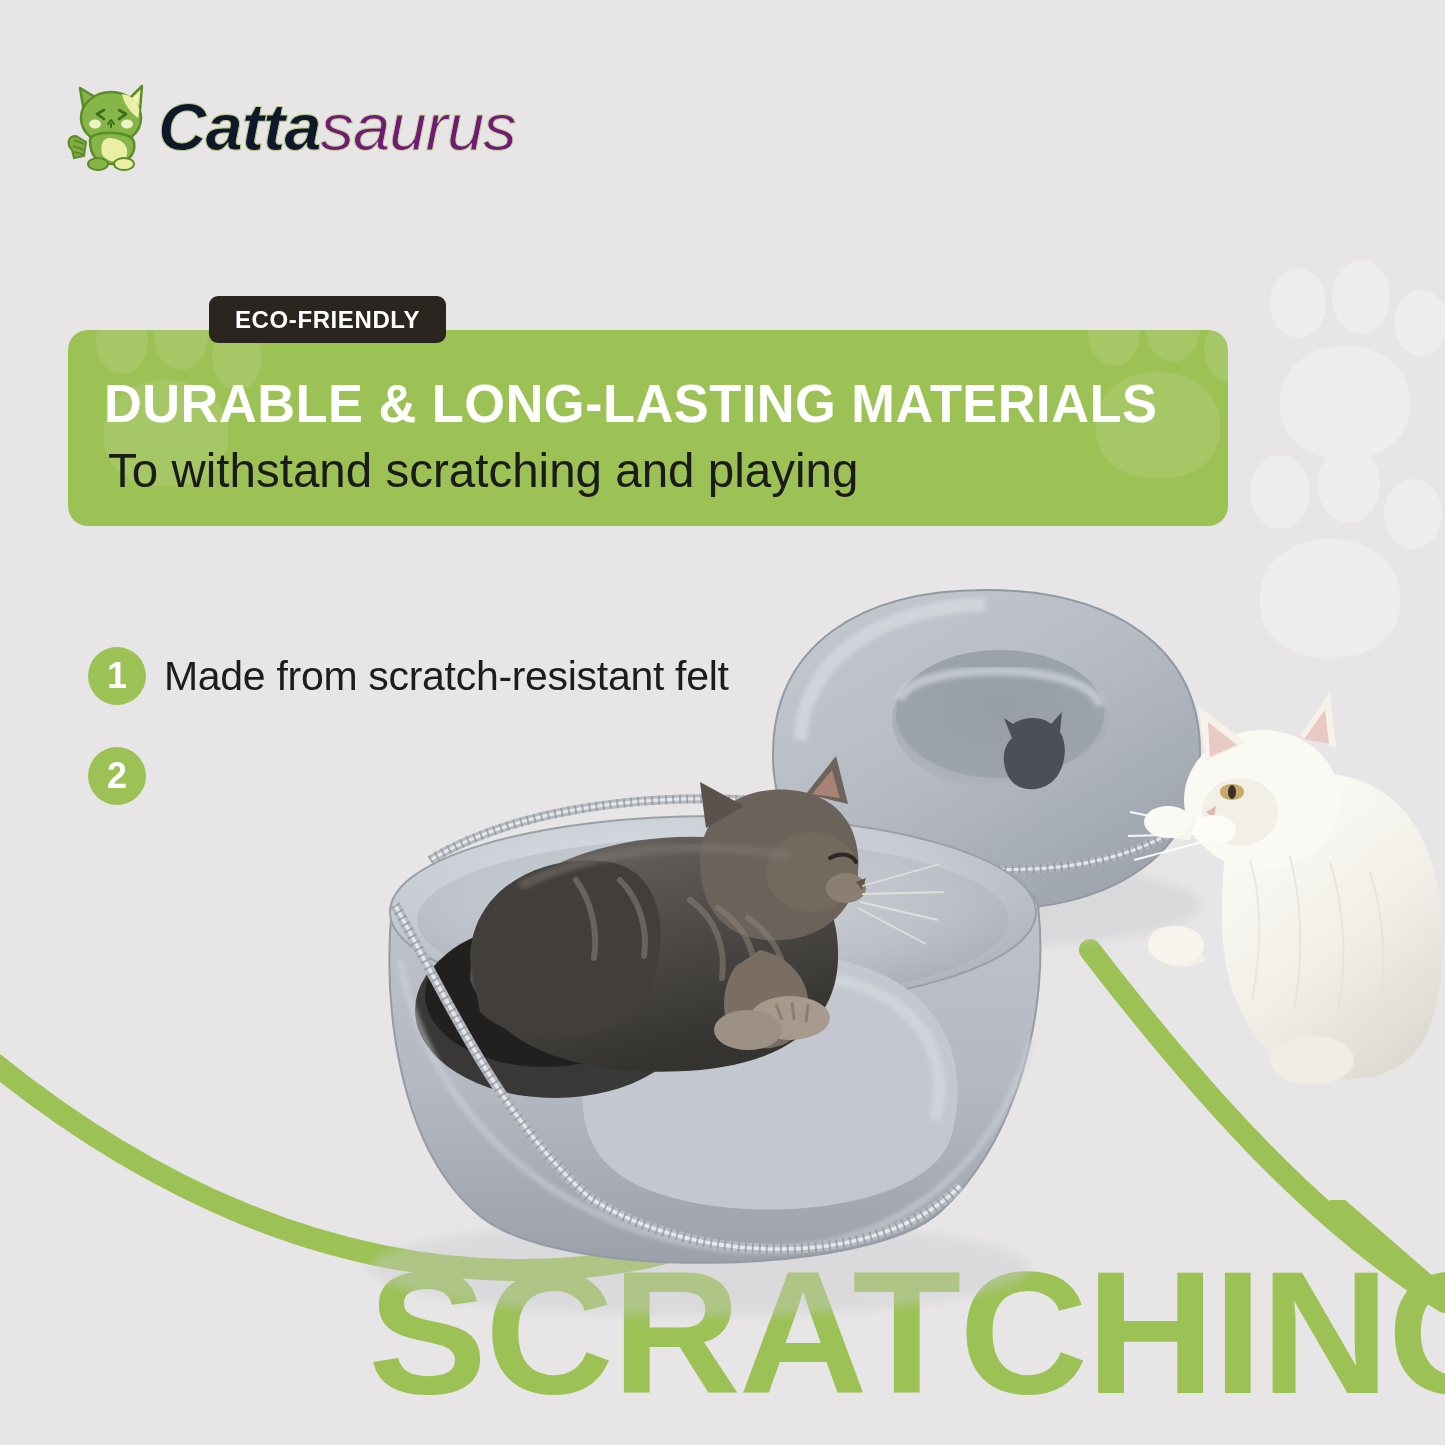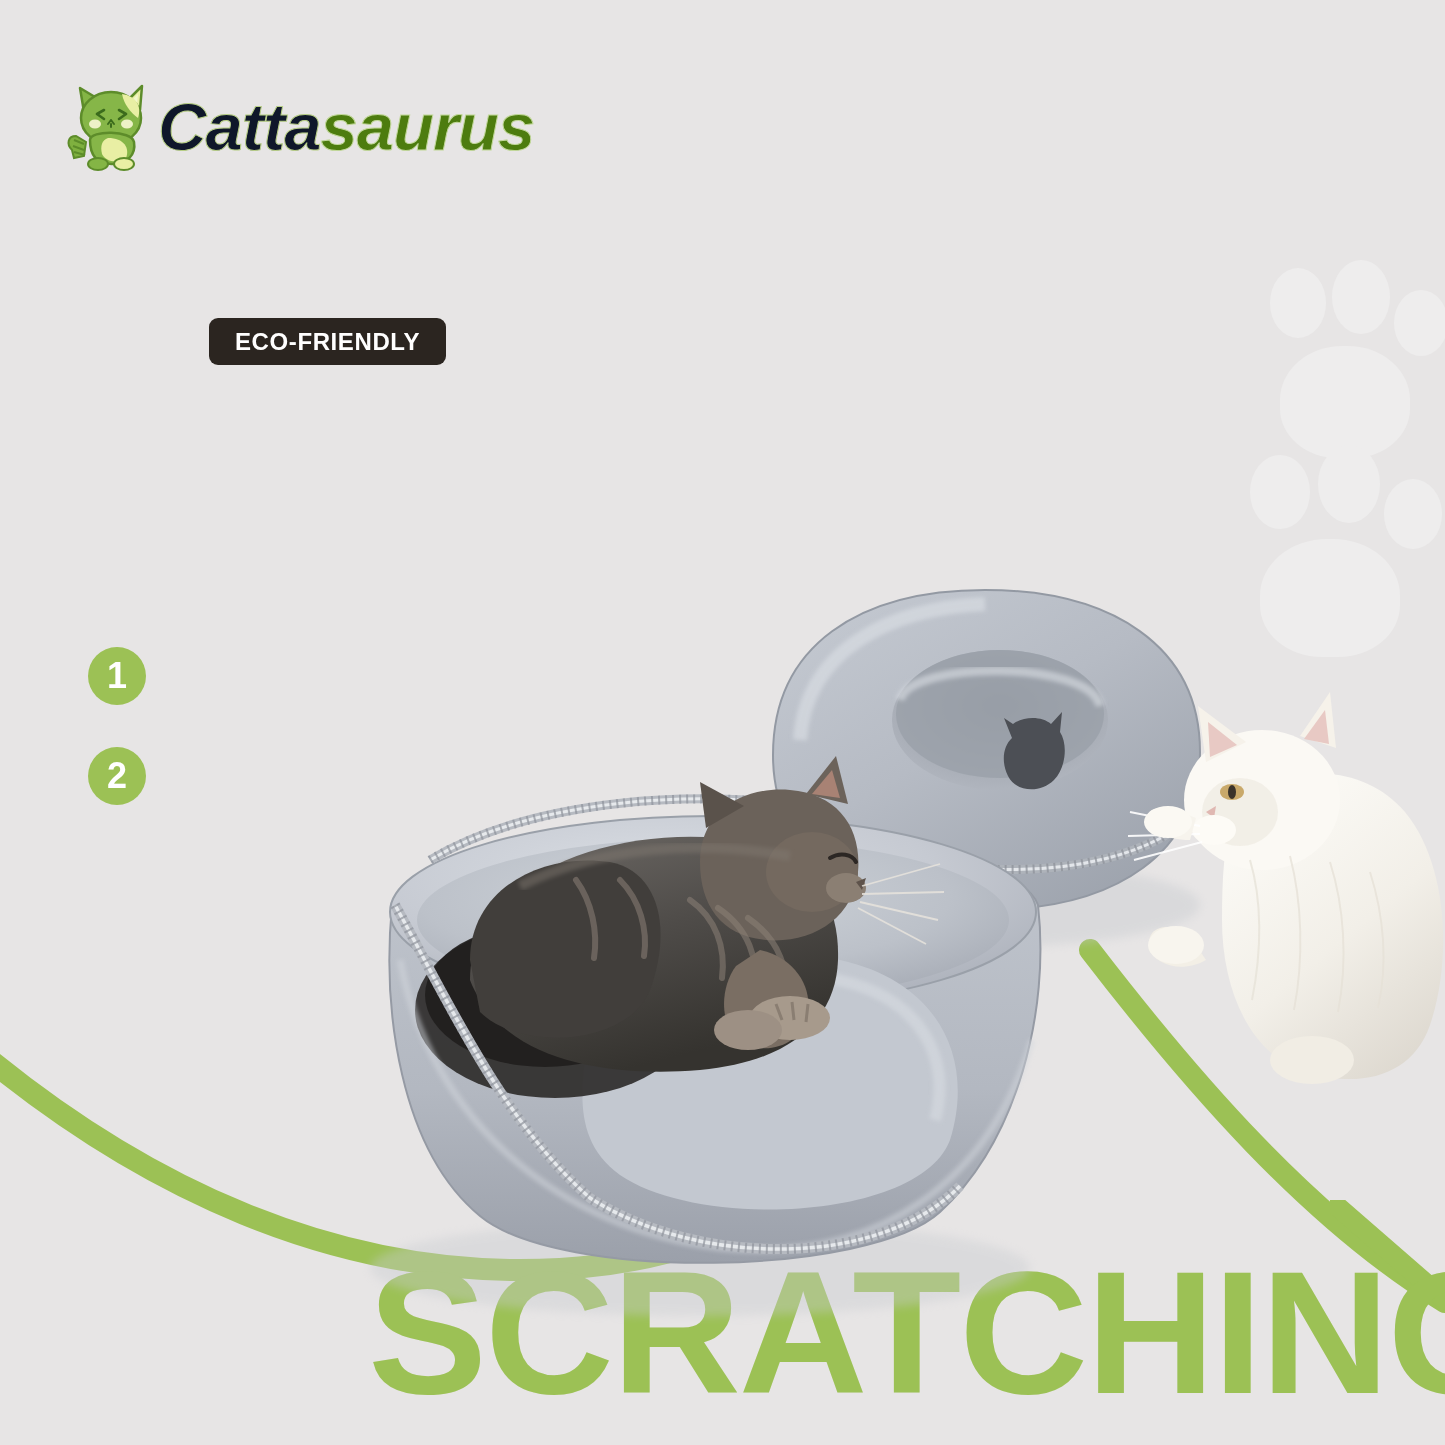--- a/index.html
+++ b/index.html
@@ -58,22 +58,22 @@
     margin-left: 2px;
     white-space: nowrap;
     font-style: italic;
   }
   #logo-text .w1 {
     font-weight: bold;
     color: #0f172a;
     -webkit-text-stroke: 1px #b8cf86;
   }
   #logo-text .w2 {
-    font-weight: bold;
-    color: #4d7c0f;
+    font-weight: normal;
+    color: #701a75;
     -webkit-text-stroke: 1px #c2d89a;
   }
 
   
   #banner {
     position: absolute;
     left: 68px;
     top: 330px;
     width: 1160px;
     height: 196px;
@@ -102,21 +102,21 @@
     font-weight: normal;
     white-space: nowrap;
     transform: scaleX(0.97);
     transform-origin: left center;
   }
 
   
   #eco-badge {
     position: absolute;
     left: 209px;
-    top: 318px;
+    top: 296px;
     height: 47px;
     padding: 0 26px;
     background: #2b2520;
     border-radius: 9px;
     display: flex;
     align-items: center;
     justify-content: center;
     z-index: 5;
   }
   #eco-badge span {
@@ -243,27 +243,44 @@
       <path d="M44 60 C 60 60, 66 70, 62 80 C 54 86, 42 84, 38 76 C 36 68, 38 62, 44 60 Z" fill="#e9efa4"></path>
 
       <ellipse cx="34" cy="86" rx="10" ry="6" fill="#84b545" stroke="#5d8c2a" stroke-width="2"></ellipse>
       <ellipse cx="60" cy="86" rx="10" ry="6" fill="#e9efa4" stroke="#5d8c2a" stroke-width="2"></ellipse>
     </svg>
     <div id="logo-text">
       <span class="w1">Catta</span><span class="w2">saurus</span>
     </div>
   </div>
 
+  <div id="banner">
+    <div class="paw ongreen" style="left:18px; top:-22px; width:180px; height:190px;">
+      <div class="pad" style="left:10px; top:0px; width:52px; height:66px;"></div>
+      <div class="pad" style="left:68px; top:-8px; width:54px; height:70px;"></div>
+      <div class="pad" style="left:126px; top:20px; width:50px; height:62px;"></div>
+      <div class="pad" style="left:18px; top:72px; width:124px; height:106px; border-radius:48% 48% 44% 44%;"></div>
+    </div>
+    <div class="paw ongreen" style="left:1010px; top:-30px; width:180px; height:190px;">
+      <div class="pad" style="left:10px; top:0px; width:52px; height:66px;"></div>
+      <div class="pad" style="left:68px; top:-8px; width:54px; height:70px;"></div>
+      <div class="pad" style="left:126px; top:20px; width:50px; height:62px;"></div>
+      <div class="pad" style="left:18px; top:72px; width:124px; height:106px; border-radius:48% 48% 44% 44%;"></div>
+    </div>
+    <div id="headline">DURABLE &amp; LONG-LASTING MATERIALS</div>
+    <div id="subheadline">To withstand scratching and playing</div>
+  </div>
 
   <div id="eco-badge">
     <span>ECO-FRIENDLY</span>
   </div>
 
   <div class="feature" id="feature-1">
     <div class="num">1</div>
+    <div class="txt">Made from scratch-resistant felt</div>
   </div>
   <div class="feature" id="feature-2">
     <div class="num">2</div>
   </div>
 
   <div id="bottom-word">SCRATCHING</div>
 
   <svg id="photo-layer" viewBox="0 0 1445 1445">
     <defs>
       <radialGradient id="feltTop" cx="40%" cy="30%" r="80%">

